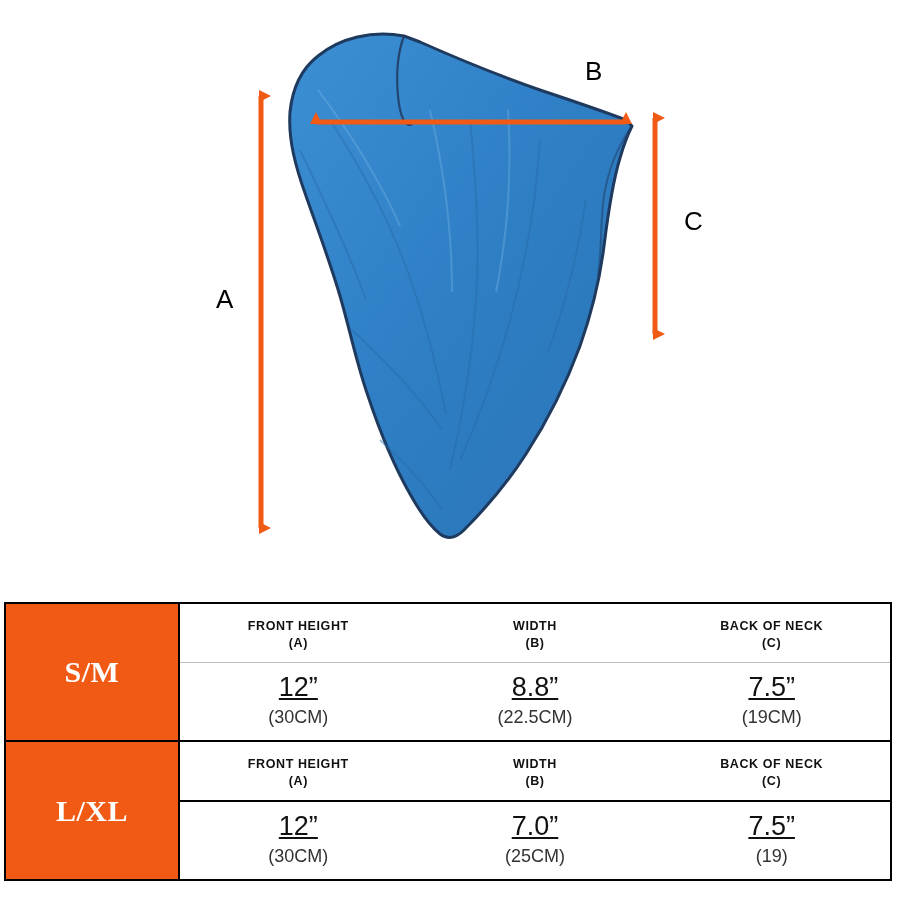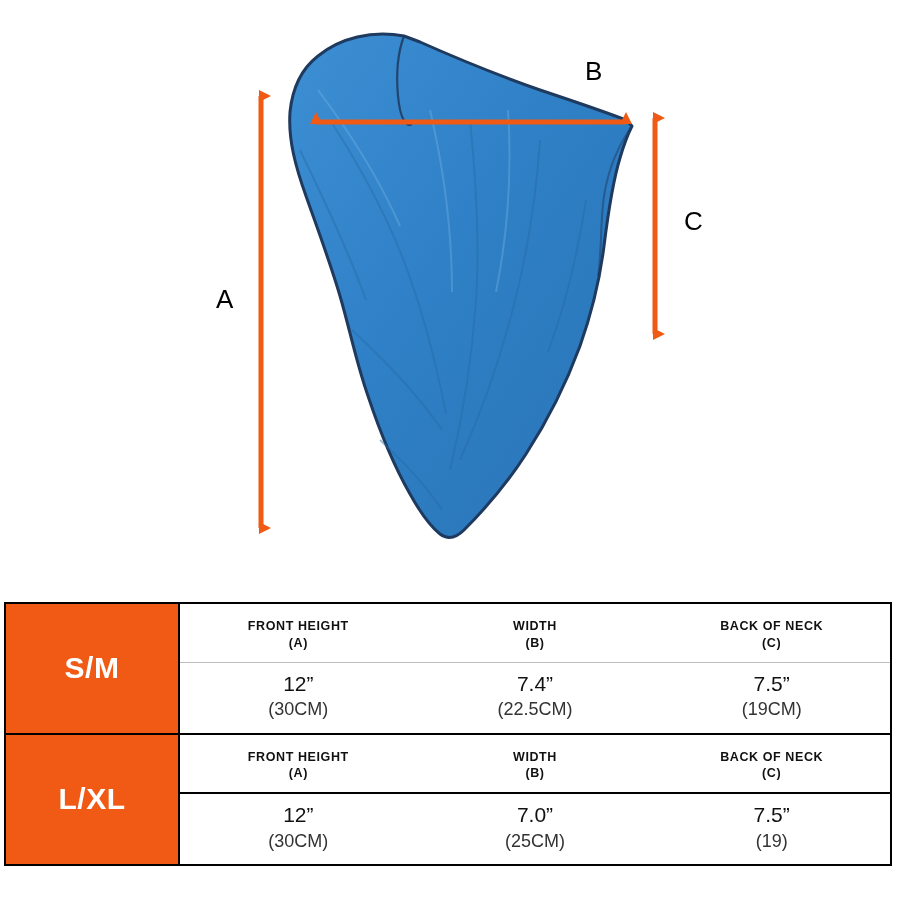--- a/index.html
+++ b/index.html
@@ -57,20 +57,21 @@
   }
   .size-cell {
     background: #f05a14;
     color: #ffffff;
     text-align: center;
     font-size: 30px;
     font-weight: bold;
     width: 172px;
     border-right: 2px solid #000000;
     letter-spacing: 0.5px;
+    font-family: Liberation Serif, serif;
   }
   .row-divider td {
     border-top: 2px solid #000000;
   }
   .meas-wrap {
     width: 100%;
   }
   table.meas {
     width: 100%;
     border-collapse: collapse;
@@ -91,22 +92,23 @@
     font-size: 12.5px;
     font-weight: bold;
   }
   table.meas td {
     text-align: center;
     padding: 8px 0 12px 0;
     line-height: 1.25;
   }
   .val-main {
     display: block;
-    font-size: 21px;
+    font-size: 27px;
     color: #111111;
+    text-decoration: underline;
   }
   .val-sub {
     display: block;
     font-size: 18px;
     color: #333333;
     margin-top: 1px;
   }
 </style>
 </head>
 <body>
@@ -208,21 +210,21 @@
                 </th>
               </tr>
             </thead>
             <tbody>
               <tr>
                 <td>
                   <span class="val-main">12”</span>
                   <span class="val-sub">(30CM)</span>
                 </td>
                 <td>
-                  <span class="val-main">7.4”</span>
+                  <span class="val-main">8.8”</span>
                   <span class="val-sub">(22.5CM)</span>
                 </td>
                 <td>
                   <span class="val-main">7.5”</span>
                   <span class="val-sub">(19CM)</span>
                 </td>
               </tr>
             </tbody>
           </table>
         </td>

